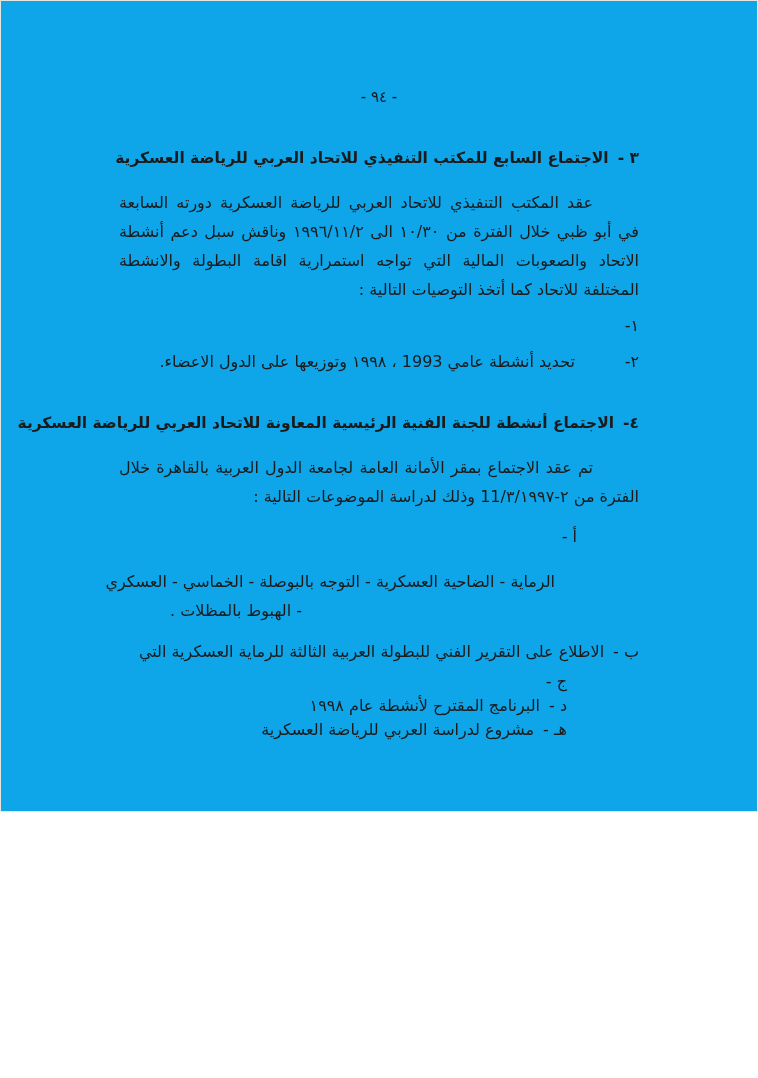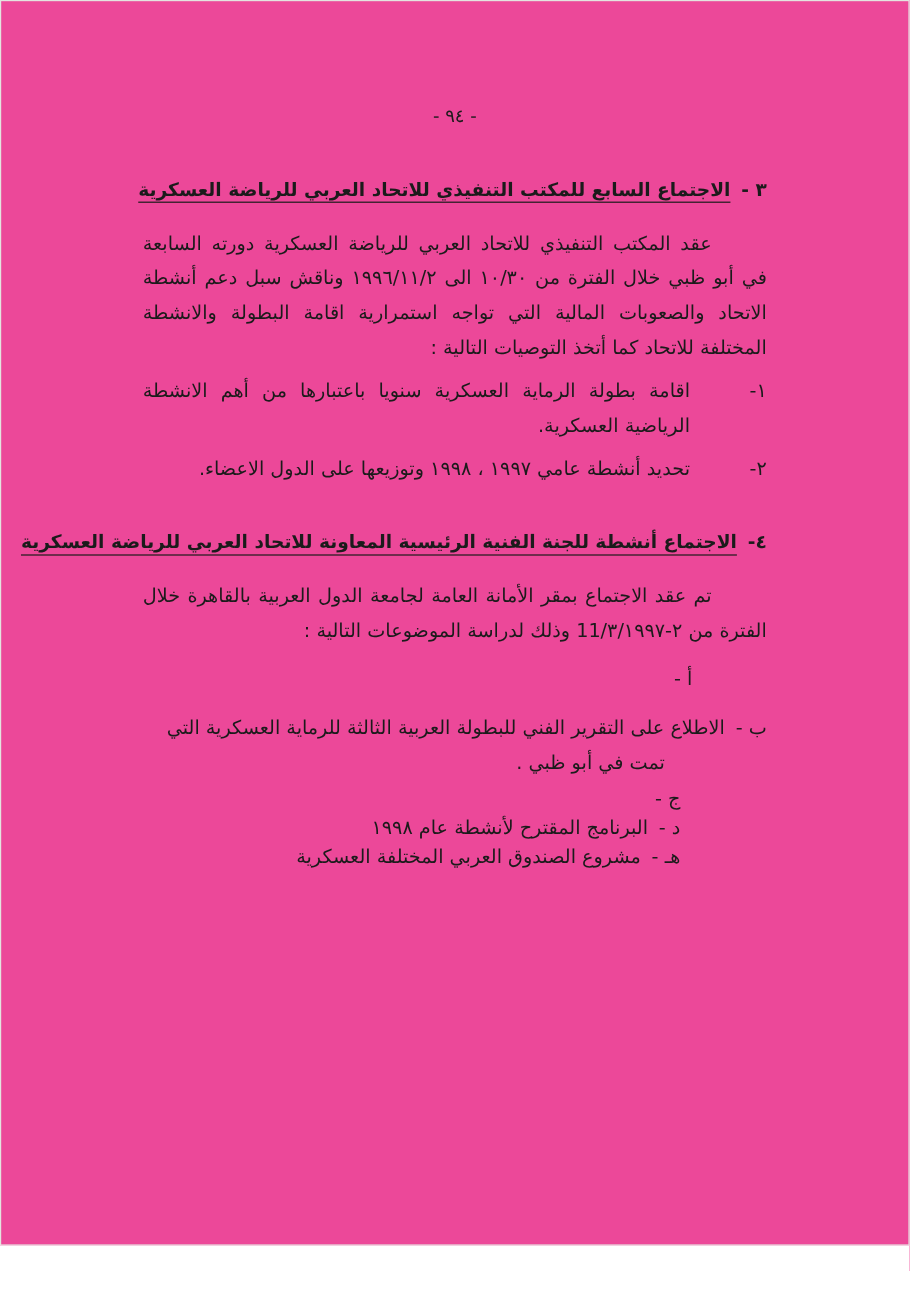--- a/index.html
+++ b/index.html
@@ -1,21 +1,21 @@
 <!DOCTYPE html>
 <html lang="ar" dir="rtl"><head>
 <meta charset="utf-8">
 <style>
   * { box-sizing: border-box; margin: 0; padding: 0; }
   html, body { background: #ffffff; }
   .doc {
     position: relative;
     width: 758px;
-    height: 1038px;
-    background: #ec4899;
+    height: 812px;
+    background: #0ea5e9;
     border: 1px solid #e4e4e0;
     overflow: hidden;
     font-family: "DejaVu Sans", sans-serif;
   }
   .content {
     direction: rtl;
     padding: 82px 118px 0 118px;
     color: #1b1b1b;
     font-size: 16px;
     line-height: 29px;
@@ -31,21 +31,20 @@
     display: flex;
     gap: 9px;
     align-items: baseline;
     font-weight: bold;
     font-size: 15.5px;
     white-space: nowrap;
     margin-bottom: 15px;
   }
   .sec-head .marker { flex-shrink: 0; }
   .sec-title {
-    text-decoration: underline;
     text-underline-offset: 5px;
   }
   .sec4-head { margin-top: 33px; }
   .para {
     text-align: justify;
     text-indent: 46px;
     margin-bottom: 4px;
   }
   .num-item { display: flex; margin-top: 7px; }
   .num-item .nmarker { width: 64px; flex-shrink: 0; }
@@ -71,56 +70,58 @@
 
     <div class="sec-head">
       <span class="marker">٣ -</span>
       <span class="sec-title">الاجتماع السابع للمكتب التنفيذي للاتحاد العربي للرياضة العسكرية</span>
     </div>
 
     <p class="para">عقد المكتب التنفيذي للاتحاد العربي للرياضة العسكرية دورته السابعة في أبو ظبي خلال الفترة من ١٠/٣٠ الى ١٩٩٦/١١/٢ وناقش سبل دعم أنشطة الاتحاد والصعوبات المالية التي تواجه استمرارية اقامة البطولة والانشطة المختلفة للاتحاد كما أتخذ التوصيات التالية :</p>
 
     <div class="num-item">
       <span class="nmarker">١-</span>
-      <span class="ntext">اقامة بطولة الرماية العسكرية سنويا باعتبارها من أهم الانشطة الرياضية العسكرية.</span>
     </div>
 
     <div class="num-item">
       <span class="nmarker">٢-</span>
-      <span class="ntext">تحديد أنشطة عامي ١٩٩٧ ، ١٩٩٨ وتوزيعها على الدول الاعضاء.</span>
+      <span class="ntext">تحديد أنشطة عامي 1993 ، ١٩٩٨ وتوزيعها على الدول الاعضاء.</span>
     </div>
 
     <div class="sec-head sec4-head">
       <span class="marker">٤-</span>
       <span class="sec-title">الاجتماع أنشطة للجنة الفنية الرئيسية المعاونة للاتحاد العربي للرياضة العسكرية</span>
     </div>
 
     <p class="para">تم عقد الاجتماع بمقر الأمانة العامة لجامعة الدول العربية بالقاهرة خلال الفترة من ٢-11/٣/١٩٩٧ وذلك لدراسة الموضوعات التالية :</p>
 
     <div class="let-item sub-a">
       <span class="lmarker">أ -</span>
     </div>
 
+    <div class="sports">
+      <div class="l1">الرماية - الضاحية العسكرية - التوجه بالبوصلة - الخماسي - العسكري</div>
+      <div class="l2">- الهبوط بالمظلات .</div>
+    </div>
 
     <div class="let-item item-b">
       <span class="lmarker">ب -</span>
       <span>
         <span class="bl1" style="display:block">الاطلاع على التقرير الفني للبطولة العربية الثالثة للرماية العسكرية التي</span>
-        <span class="cont" style="display:block">تمت في أبو ظبي .</span>
       </span>
     </div>
 
     <div class="let-item tight first-tight">
       <span class="lmarker">ج -</span>
     </div>
 
     <div class="let-item tight">
       <span class="lmarker">د -</span>
       <span>البرنامج المقترح لأنشطة عام ١٩٩٨</span>
     </div>
 
     <div class="let-item tight">
       <span class="lmarker">هـ -</span>
-      <span>مشروع الصندوق العربي المختلفة العسكرية</span>
+      <span>مشروع لدراسة العربي للرياضة العسكرية</span>
     </div>
 
   </div>
 </div>
 
 </body></html>

